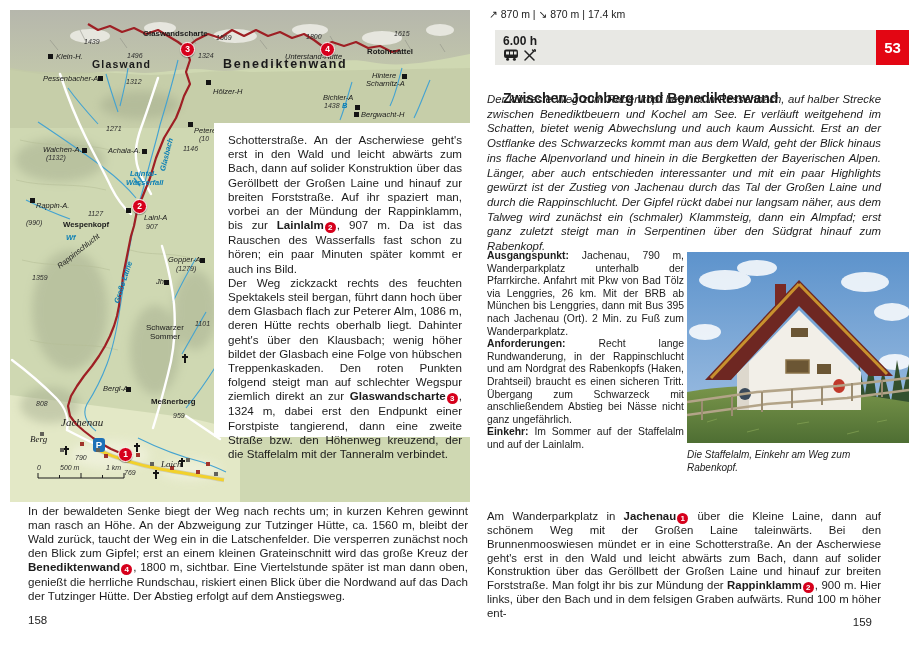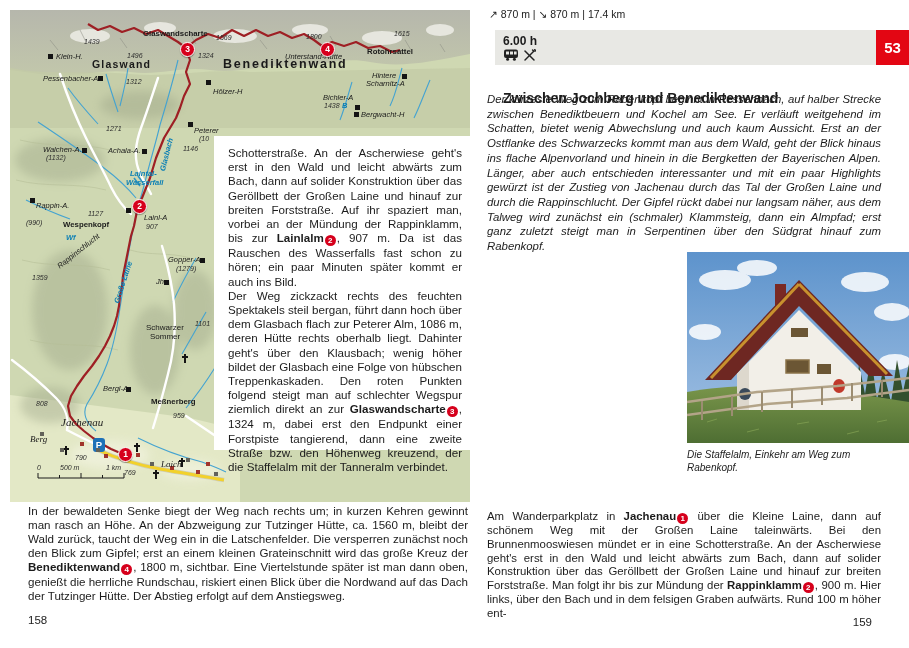--- a/index.html
+++ b/index.html
@@ -26,21 +26,21 @@
       color:#fff;font:bold 8.5px/13px "Liberation Sans",sans-serif;text-align:center;box-shadow:0 1px 1px rgba(0,0,0,.35);}
   .sym-hut{position:absolute;width:5px;height:5px;background:#141414;}
   .sym-bld{position:absolute;width:4px;height:4px;background:#62625a;}
   .sym-bldr{position:absolute;width:4px;height:4px;background:#a0342c;}
   .sym-cross{position:absolute;width:7px;height:9px;}
   .sym-cross::before{content:"";position:absolute;left:3px;top:0;width:1.5px;height:9px;background:#141414;}
   .sym-cross::after{content:"";position:absolute;left:.5px;top:2px;width:6px;height:1.5px;background:#141414;}
   .sym-park{position:absolute;width:12px;height:14px;background:#1d71b8;border-radius:3px;color:#fff;
             font:bold 9.5px/14px "Liberation Sans",sans-serif;text-align:center;}
 
-  .lcol{position:absolute;left:214px;top:136px;width:256px;height:314px;background:#fff;
+  .lcol{position:absolute;left:214px;top:123px;width:256px;height:314px;background:#fff;
         padding:10px 8px 0 14px;box-sizing:border-box;}
   .lcol p{font-size:11.6px;line-height:14.2px;text-align:justify;}
   .lbottom{position:absolute;left:28px;top:504px;width:440px;font-size:11.6px;line-height:13.9px;text-align:justify;}
   .pnum{position:absolute;font-size:11.5px;color:#1c1c1c;}
   .pnum.pl{left:28px;top:614px;}
   .pnum.pr{left:842px;top:616px;width:30px;text-align:right;}
 
   .tmk{display:inline-block;width:11px;height:11px;border-radius:50%;background:#d6001c;color:#fff;
        font:bold 8px/11px "Liberation Sans",sans-serif;text-align:center;vertical-align:-1px;margin:0 1px;}
 
@@ -290,20 +290,23 @@
           </svg>
         </div>
       </div>
     </div>
     <div class="rnum">53</div>
 
     <h2 class="sect">Zwischen Jochberg und Benediktenwand</h2>
     <p class="intro">Der kürzeste Weg zum Rabenkopf beginnt in Pessenbach, auf halber Strecke zwischen Benediktbeuern und Kochel am See. Er verläuft weitgehend im Schatten, bietet wenig Abwechslung und auch kaum Aussicht. Erst an der Ostflanke des Schwarzecks kommt man aus dem Wald, geht der Blick hinaus ins flache Alpenvorland und hinein in die Bergketten der Bayerischen Alpen. Länger, aber auch entschieden interessanter und mit ein paar Highlights gewürzt ist der Zustieg von Jachenau durch das Tal der Großen Laine und durch die Rappinschlucht. Der Gipfel rückt dabei nur langsam näher, aus dem Talweg wird zunächst ein (schmaler) Klammsteig, dann ein Almpfad; erst ganz zuletzt steigt man in Serpentinen über den Südgrat hinauf zum Rabenkopf.</p>
 
     <div class="infocol">
+        <p><span class="b">Ausgangspunkt: </span>Jachenau, 790 m, Wanderparkplatz unterhalb der Pfarrkirche. Anfahrt mit Pkw von Bad Tölz via Lenggries, 26 km. Mit der BRB ab München bis Lenggries, dann mit Bus 395 nach Jachenau (Ort). 2 Min. zu Fuß zum Wanderparkplatz.</p>
+        <p><span class="b">Anforderungen: </span>Recht lange Rundwanderung, in der Rappinschlucht und am Nordgrat des Rabenkopfs (Haken, Drahtseil) braucht es einen sicheren Tritt. Übergang zum Schwarzeck mit anschließendem Abstieg bei Nässe nicht ganz ungefährlich.</p>
+        <p><span class="b">Einkehr: </span>Im Sommer auf der Staffelalm und auf der Lainlalm.</p>
       </div>
 
     <figure class="photo">
       <svg width="222" height="191" viewBox="0 0 222 191">
         <defs>
           <linearGradient id="sky" x1="0" y1="0" x2="0" y2="1">
             <stop offset="0" stop-color="#5d93cc"></stop>
               <stop offset="1" stop-color="#a5c3e4"></stop>
           </linearGradient>
           <linearGradient id="grass" x1="0" y1="0" x2="0" y2="1">

